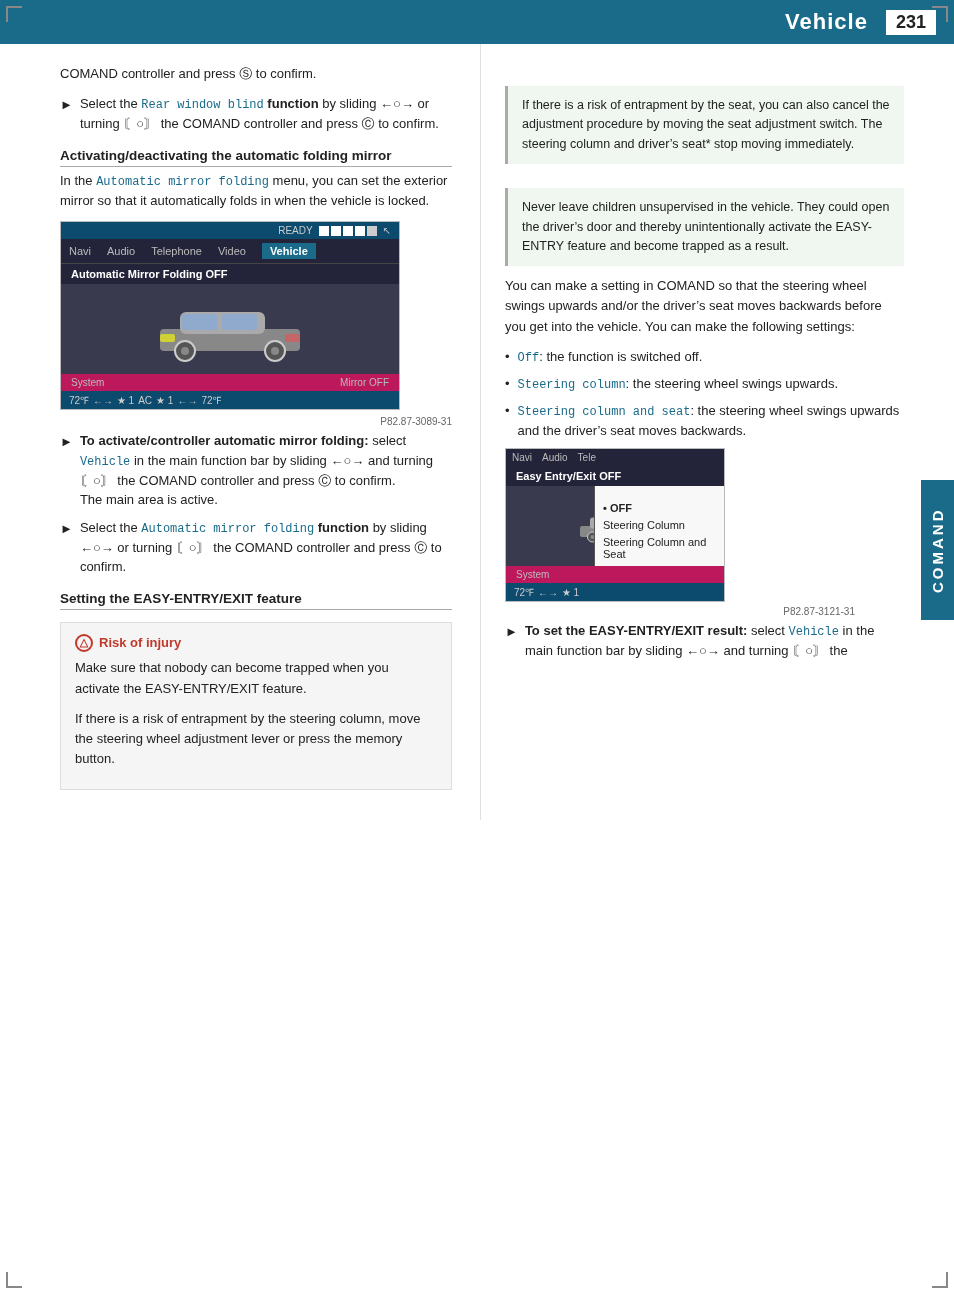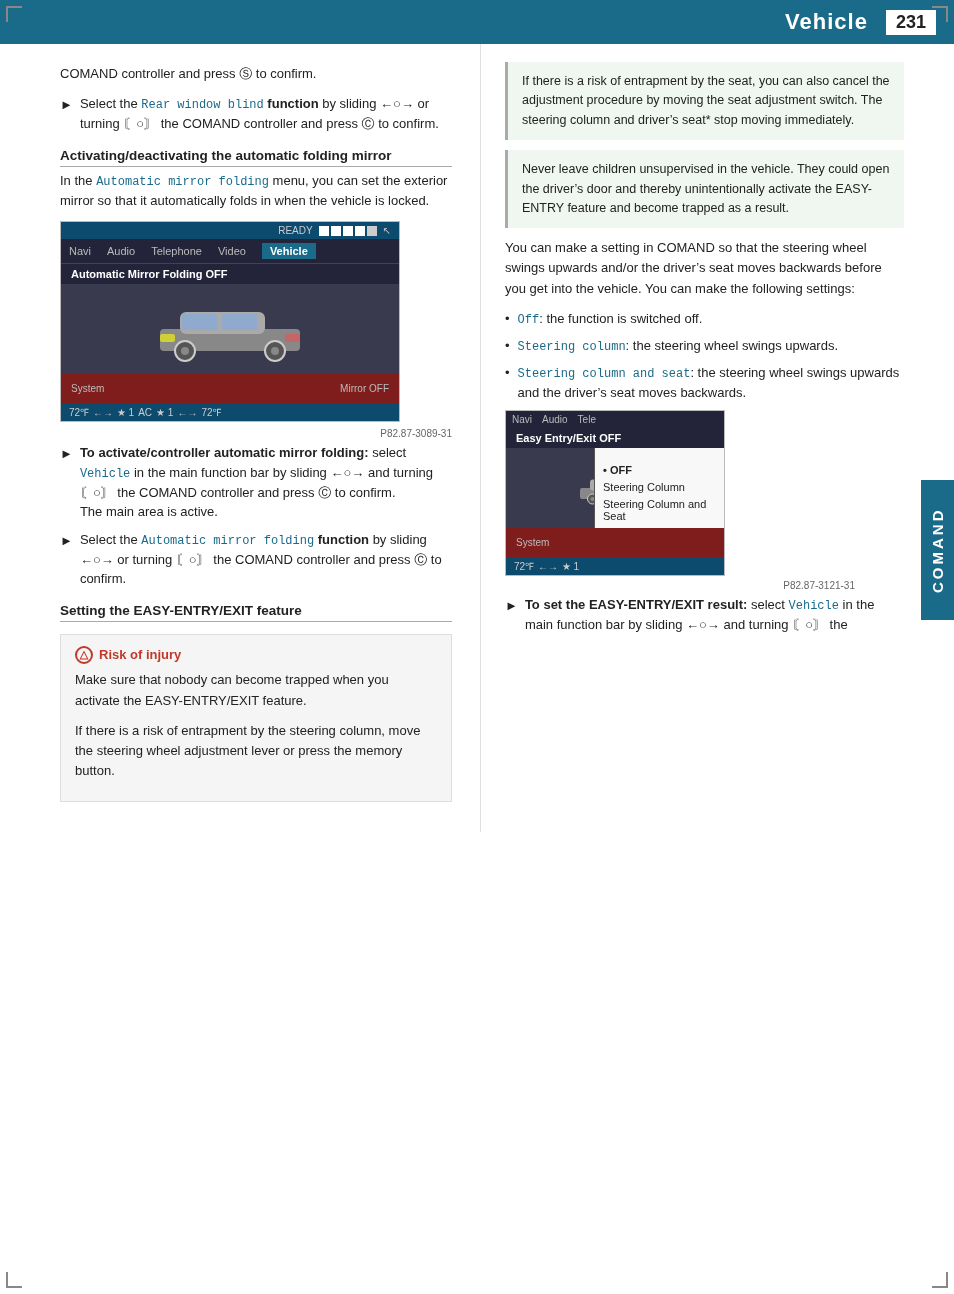--- a/index.html
+++ b/index.html
@@ -201,25 +201,25 @@
       align-items: center;
       justify-content: center;
     }
     
     .car-svg {
       width: 160px;
       height: 70px;
     }
 
     .screen-bottom-bar {
-      background: #7f1d1d;
+      background: #be185d;
       display: flex;
       justify-content: space-between;
       align-items: center;
-      padding: 9px 10px;
+      padding: 3px 10px;
       font-size: 10px;
       color: #bbb;
     }
 
     .screen-status-bar {
       background: #0c4a6e;
       display: flex;
       align-items: center;
       padding: 2px 8px;
       gap: 4px;
@@ -278,20 +278,21 @@
     }
 
     
     .info-box {
       background: #f0f7f0;
       border-left: 3px solid #aaa;
       padding: 10px 14px;
       margin-bottom: 10px;
       font-size: 12.5px;
       line-height: 1.55;
+      margin-top: 24px;
     }
 
     
     .right-bullet {
       display: flex;
       align-items: flex-start;
       margin-bottom: 7px;
       font-size: 13px;
       line-height: 1.5;
     }

